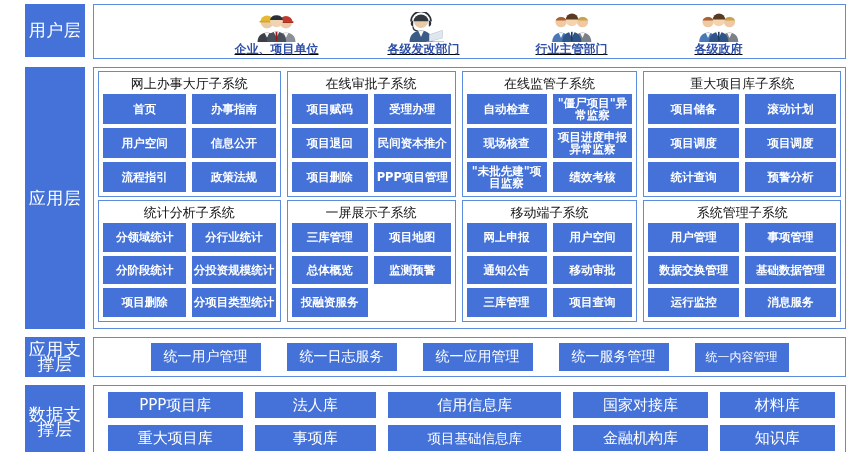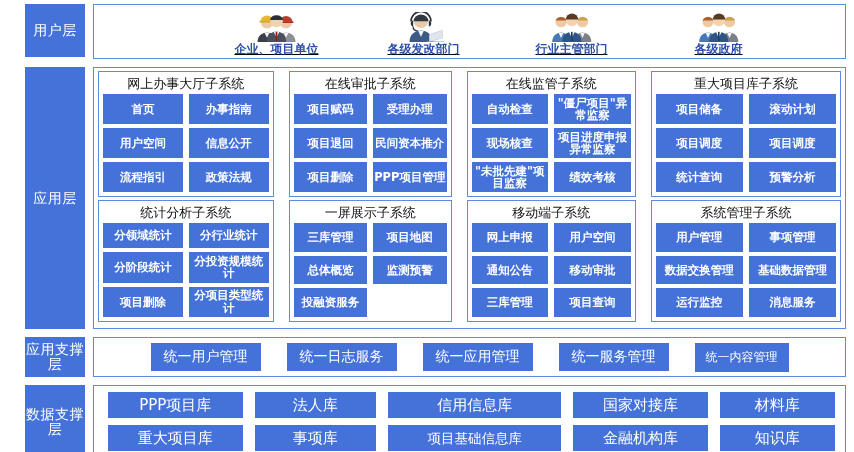--- a/index.html
+++ b/index.html
@@ -14,21 +14,21 @@
   
   .layer-row{display:flex;align-items:stretch;width:854px;box-sizing:border-box;}
 
   .layer-label{
     flex:0 0 60px;
     margin:4px 0 4px 25px;
     background:#4472d8;
     color:#ffffff;
     display:flex;align-items:center;justify-content:center;
     text-align:center;
-    font-size:14px;
+    font-size:17px;
     line-height:15px;
     border:1px solid #4472d8;
     box-sizing:border-box;
     letter-spacing:0.5px;
   }
 
   .layer-body{
     flex:1 1 auto;
     margin:4px 8px 4px 8px;
     border:1px solid #5b8ce0;
@@ -56,21 +56,21 @@
   .user-item .u-label{
     font-size:12px;color:#2d4ea8;font-weight:bold;
     white-space:nowrap;line-height:14px;
   }
 
   
   .app-grid{
     display:flex;flex-direction:column;
     padding:3px 4px;gap:3px;box-sizing:border-box;
   }
-  .app-rowgroup{display:flex;gap:15px;justify-content:space-between;}
+  .app-rowgroup{display:flex;gap:6px;justify-content:space-between;}
 
   .subsystem{
     border:1px solid #5b8ce0;
     background:#ffffff;
     box-sizing:border-box;
     padding:2px 4px 4px 4px;
     display:flex;flex-direction:column;
     flex:1 1 0;
     min-width:0;
   }

